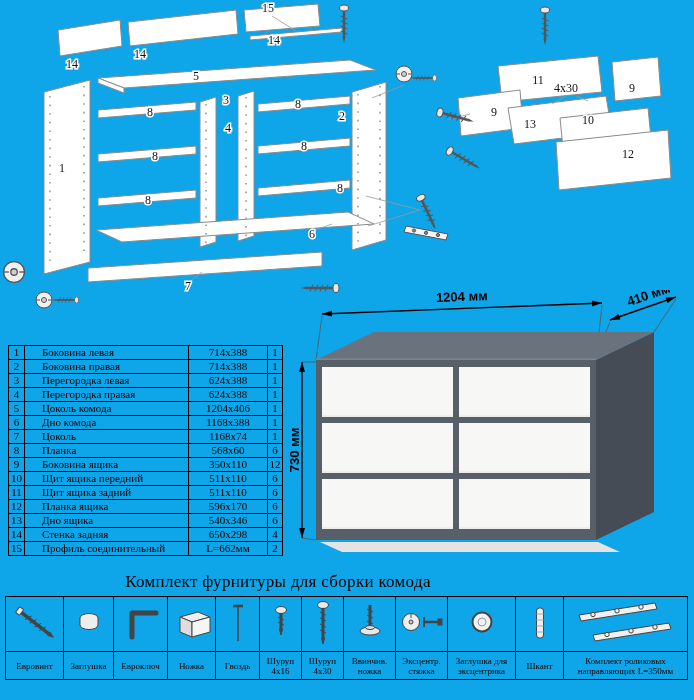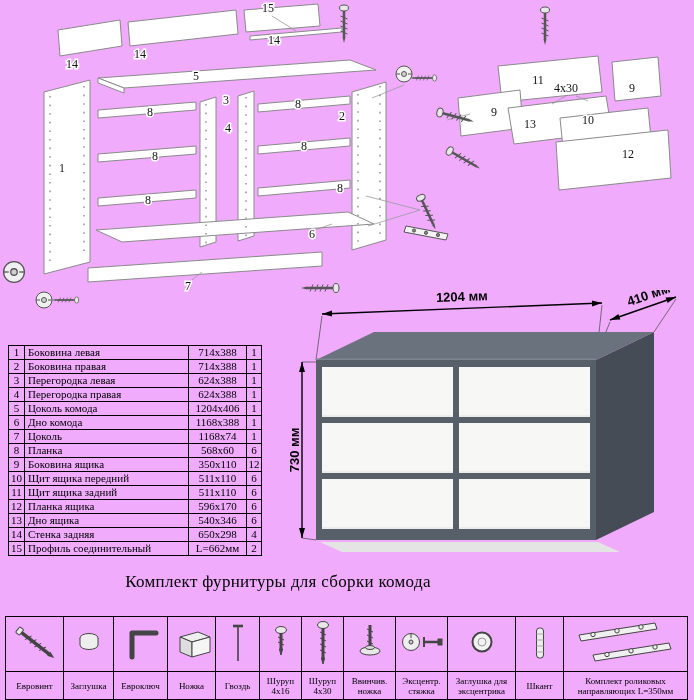--- a/index.html
+++ b/index.html
@@ -1,38 +1,38 @@
 <!DOCTYPE html>
 <html><head>
 <meta charset="utf-8">
 <style>
   * { margin:0; padding:0; box-sizing:border-box; }
   html,body { background:#fff; color:#000; font-family:"Liberation Serif", serif; }
-  #sheet { position:relative; width:694px; height:700px; background:#f0abfc; overflow:hidden; }
+  #sheet { position:relative; width:694px; height:700px; background:#0ea5e9; overflow:hidden; }
 
   #exploded { position:absolute; top:0; left:0; }
   svg text.lbl { font-family:"Liberation Serif", serif; font-size:12px; fill:#111;
                  paint-order:stroke; stroke:#fff; stroke-width:3px; text-anchor:middle; }
   svg text.dim { font-family:"Liberation Sans", sans-serif; font-size:13px; font-weight:bold;
                  fill:#000; text-anchor:middle; }
 
   #parts { position:absolute; top:345px; left:8px; border-collapse:collapse; }
-  #parts td { border:1px solid #000; font-size:11px; line-height:13px; padding:0 3px;
+  #parts td { border:1px solid #000; font-size:11px; line-height:13px; padding:0 17px;
               height:14px; white-space:nowrap; }
   #parts .c-num { width:16px; text-align:center; padding:0 1px; }
   #parts .c-name { width:164px; }
   #parts .c-size { width:58px; text-align:center; }
   #parts .c-qty { width:15px; text-align:center; padding:0 1px; }
 
   #dresser { position:absolute; top:290px; left:286px; }
 
   #title { position:absolute; top:572px; left:0; width:556px; text-align:center;
            font-size:17px; letter-spacing:0.3px; }
 
-  #hw { position:absolute; top:596px; left:5px; border-collapse:collapse; table-layout:fixed;margin-top:20px; }
+  #hw { position:absolute; top:596px; left:5px; border-collapse:collapse; table-layout:fixed; }
   #hw td { border:1px solid #000; text-align:center; vertical-align:middle; overflow:hidden; }
   #hw tr.hw-icons td { height:52px; }
   #hw tr.hw-names td { height:28px; font-size:9px; line-height:10px; padding:1px; }
   #hw tr.hw-qty td { height:16px; font-size:12px; }
 </style>
 </head>
 <body>
 
 <div id="sheet">
 

